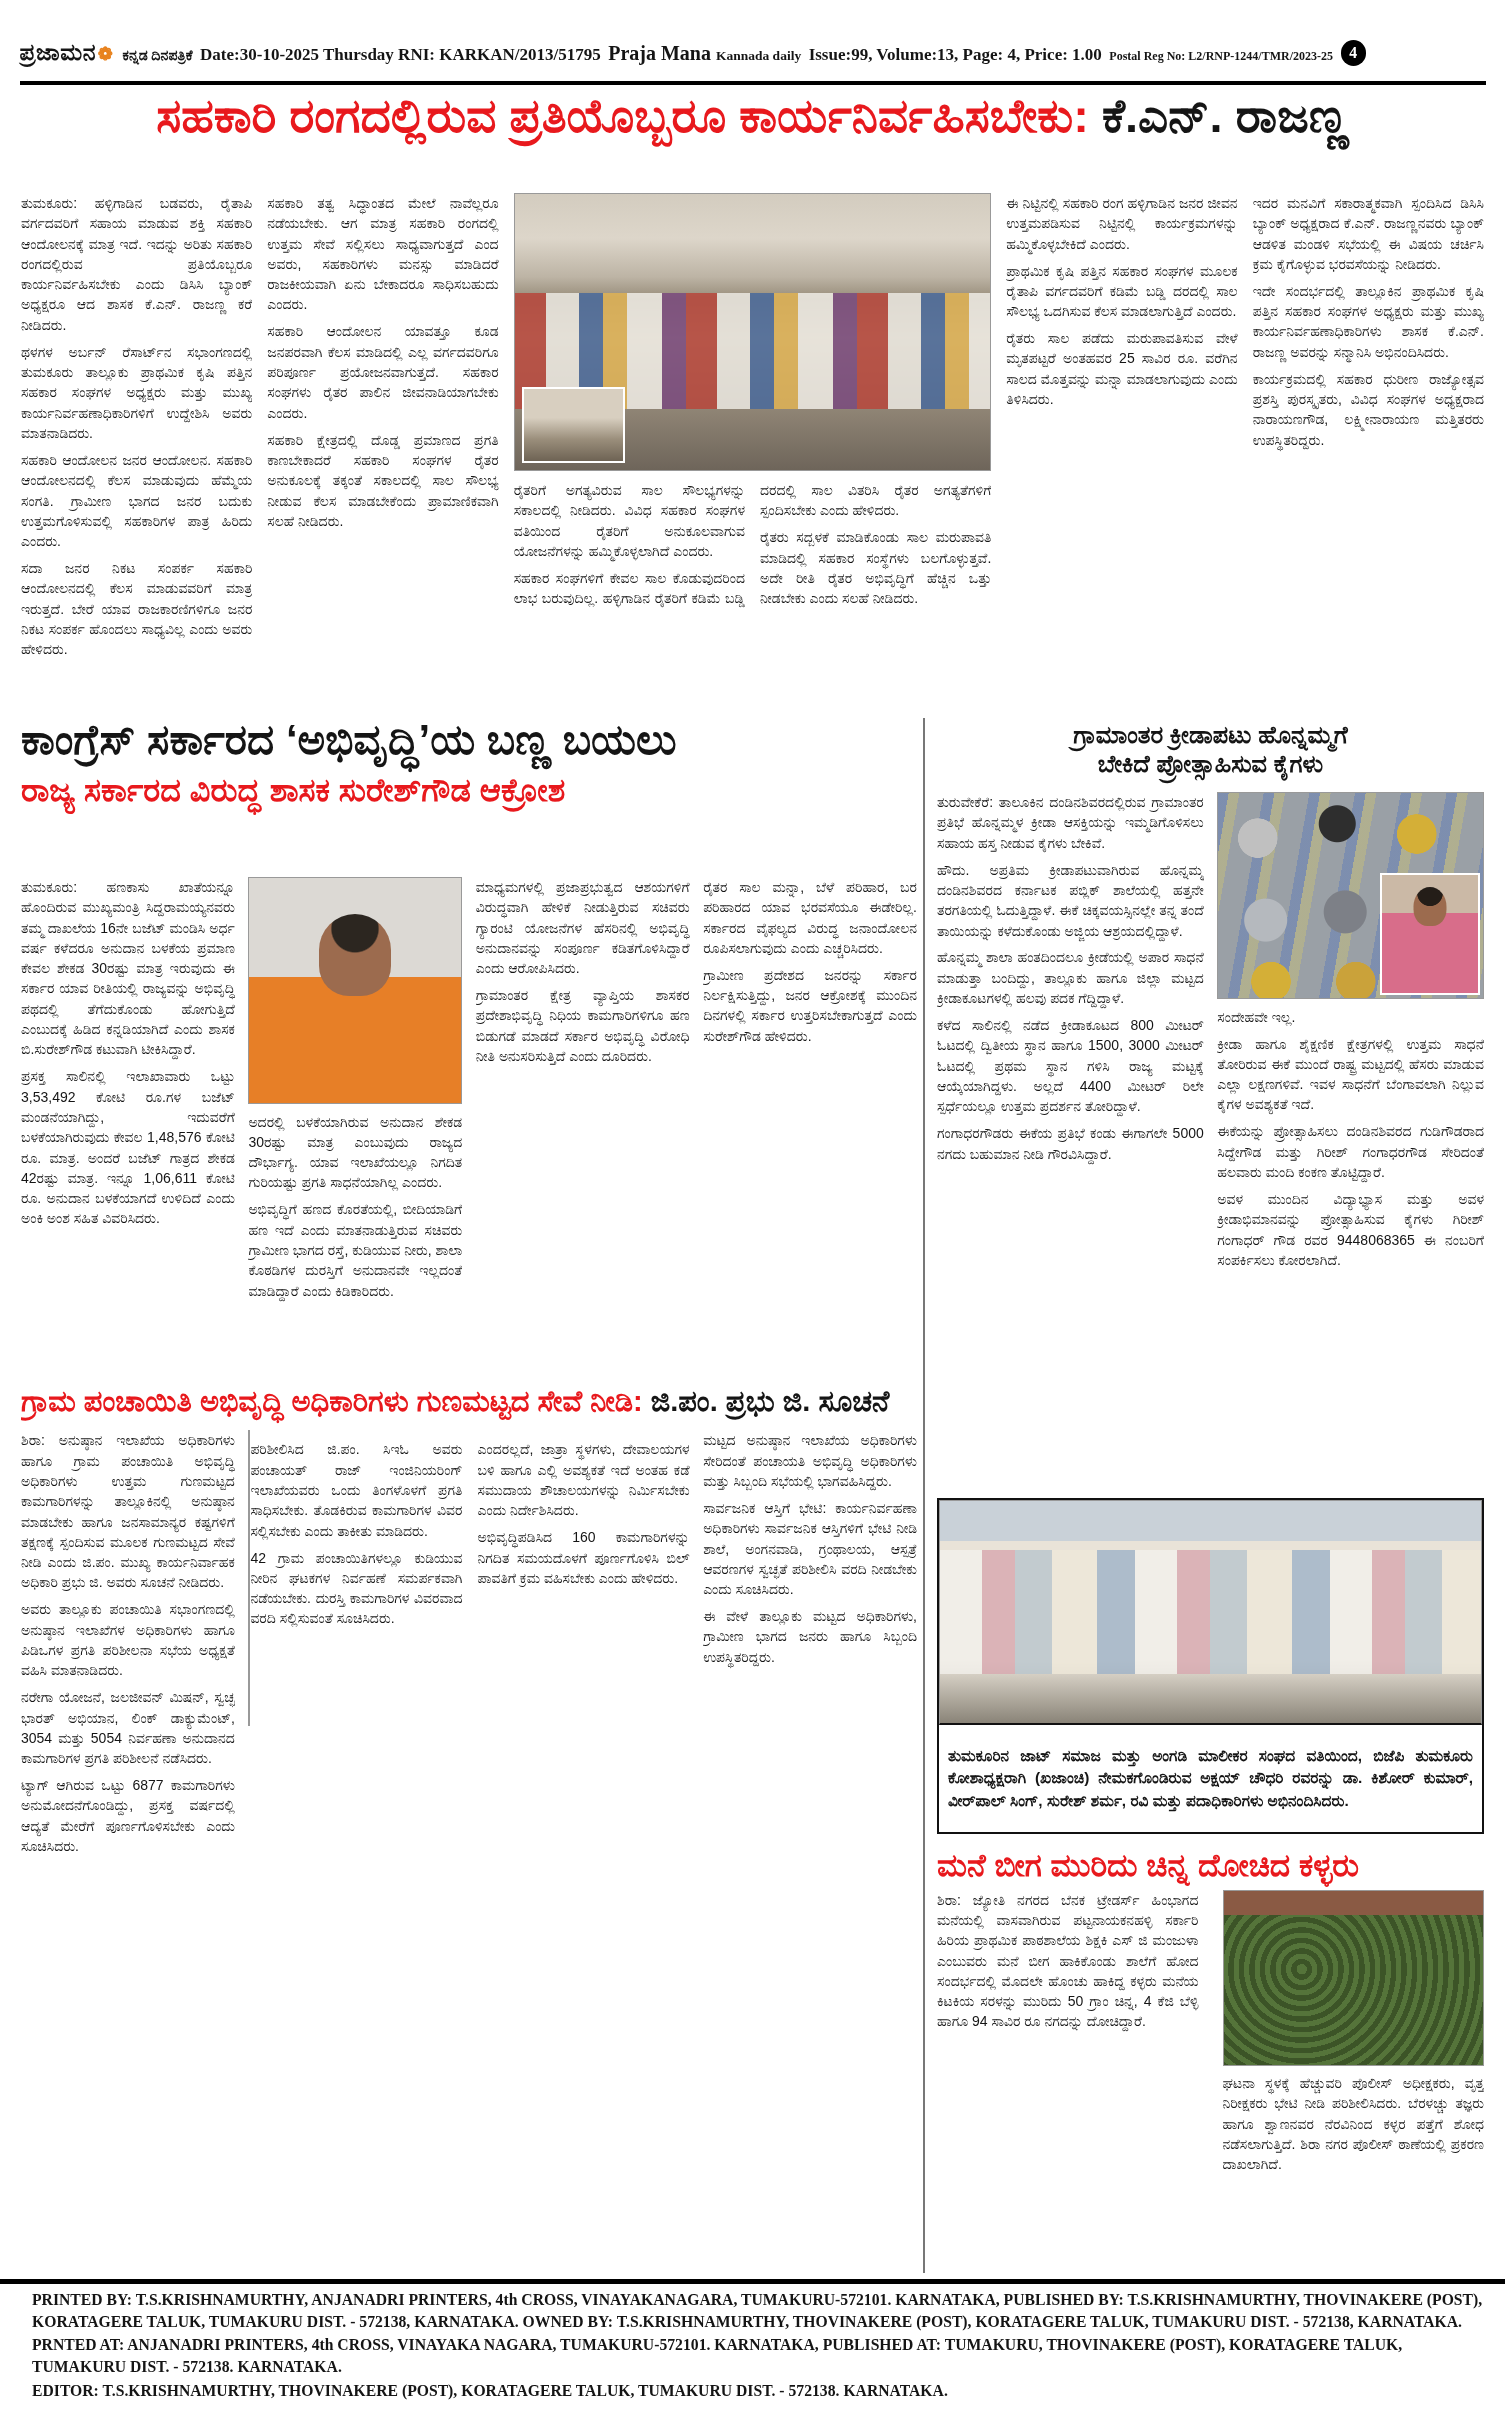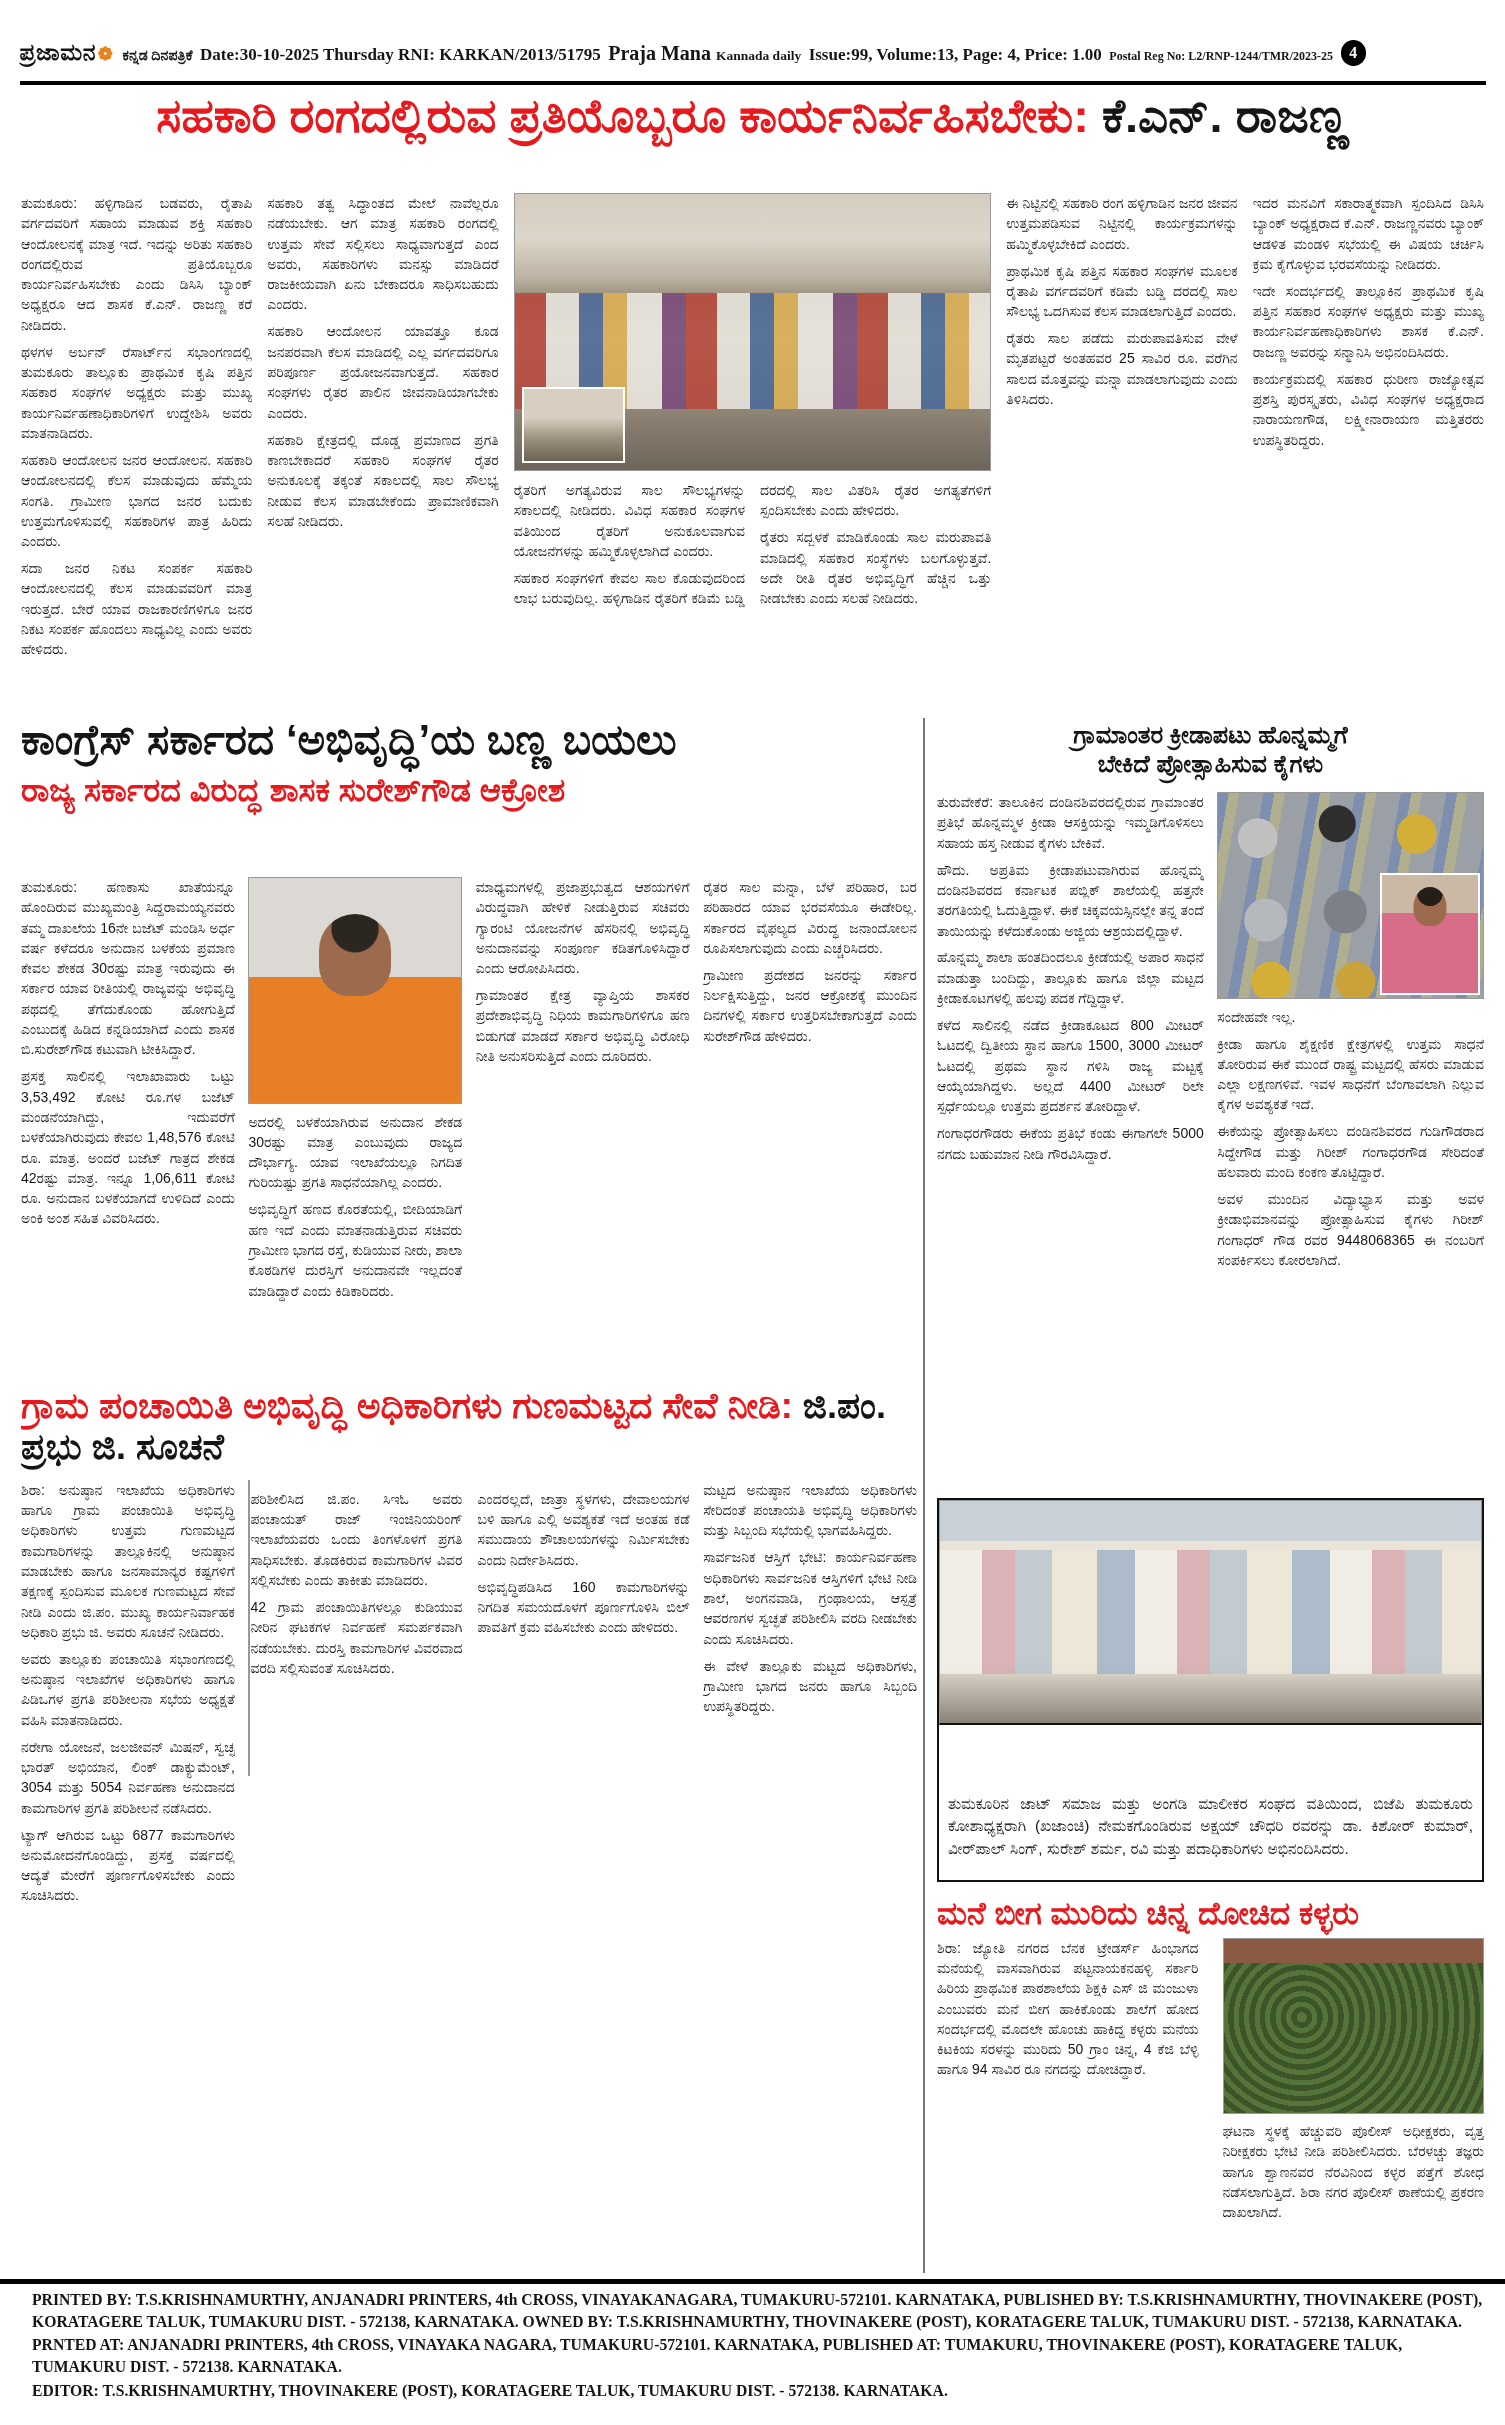--- a/index.html
+++ b/index.html
@@ -18,21 +18,21 @@
   .mast-postal{font-size:12px;font-weight:bold;}
   .page-badge{width:25.5px;height:25.5px;border-radius:50%;background:#000;color:#fff;display:flex;
               align-items:center;justify-content:center;font-size:15.7px;font-weight:bold;align-self:center;}
   .mast-rule{position:absolute;top:81px;left:19.5px;right:19.5px;height:3.7px;background:#000;}
   
   .h1{position:absolute;top:91px;left:21px;width:1463px;text-align:center;font-weight:bold;
       font-size:47px;line-height:1.05;color:#e8191d;}
   .h1 .black{color:#151515;}
   .h2{font-size:42px;font-weight:bold;color:#151515;line-height:1.05;}
   .h2sub{font-size:32px;font-weight:bold;color:#e8191d;margin-top:10.5px;line-height:1.1;}
-  .h3{font-size:36px;font-weight:bold;color:#e8191d;line-height:1.15;}
+  .h3{font-size:29px;font-weight:bold;color:#e8191d;line-height:1.15;}
   .h3 .black{color:#151515;}
   .h4{text-align:center;font-size:24px;font-weight:bold;line-height:1.22;color:#151515;}
   .h5{font-size:31.5px;font-weight:bold;color:#e8191d;margin:13.5px 0 7.5px;line-height:1.1;}
   
   .bt p{margin:0 0 6.7px;font-size:14px;line-height:1.45;text-align:justify;}
   .clip{overflow:hidden;}
   
   .a1{position:absolute;top:193px;left:21px;width:1463px;height:520px;overflow:hidden;}
   .a1-grid{display:grid;grid-template-columns:repeat(6,1fr);column-gap:15px;height:100%;}
   .photo-cell{grid-column:3/5;display:flex;flex-direction:column;}
@@ -73,21 +73,21 @@
   .girl-inset{position:absolute;right:3px;bottom:3px;width:96px;height:118px;border:2.2px solid #fff;
      background:linear-gradient(180deg,#cbb9a6 0 32%,#d86d8a 32% 100%);}
   .girl-inset:before{content:"";position:absolute;left:50%;top:10%;transform:translateX(-50%);
      width:33px;height:39px;border-radius:50% 50% 42% 42%;
      background:radial-gradient(circle at 50% 16%,#241d18 0 34%,#9c6b4e 36% 100%);}
   .ps-box{margin-top:12px;border:2.2px solid #111;}
   .ps-photo{height:222px;border-bottom:2.2px solid #111;
      background:linear-gradient(180deg,#c9d1d8 0 18%,#e9e3d8 18% 72%,#8a8478 100%);}
   .ps-band{position:absolute;top:22%;height:56%;left:0;right:0;opacity:.8;filter:blur(0.7px);
      background:repeating-linear-gradient(90deg,#f3f1ec 0 42px,#d8a8b0 42px 75px,#b9c6ce 75px 112px,#efe9da 112px 157px,#9fb3c8 157px 195px);}
-  .ps-caption{padding:20px 9px;font-size:15.4px;font-weight:normal;line-height:1.45;text-align:justify;margin-top:48px;}
+  .ps-caption{padding:20px 9px;font-size:15.4px;font-weight:bold;line-height:1.45;text-align:justify;}
   .a5-grid{display:grid;grid-template-columns:1fr 1fr;column-gap:24px;height:327px;overflow:hidden;}
   .house{height:174px;margin-bottom:7.5px;background-color:#3e5a2e;
      background-image:linear-gradient(180deg,#8a5a44 0 14%,transparent 14%),
        repeating-radial-gradient(circle at 30% 45%,#55743a 0 5.2px,#3c5427 5.2px 10.5px),
        repeating-radial-gradient(circle at 70% 70%,#5f7f40 0 4.5px,#31451f 4.5px 9.7px);background-blend-mode:normal;}
   
   .footer-rule{position:absolute;top:2279px;left:0;width:100%;height:4.5px;background:#000;}
   .footer{position:absolute;top:2289px;left:32px;width:1463px;font-family:"Liberation Serif",serif;
           font-weight:bold;font-size:15.7px;line-height:1.42;}
   .footer p{margin:0 0 1.5px;}

